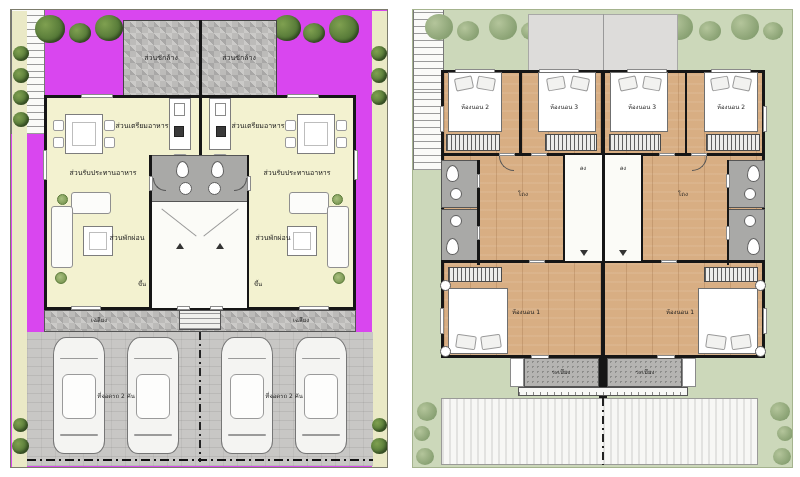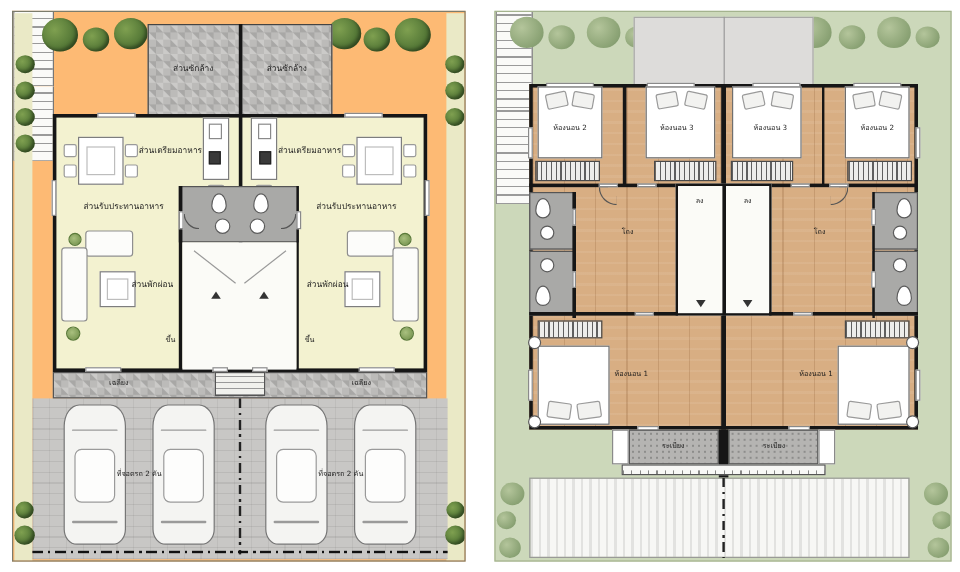--- a/index.html
+++ b/index.html
@@ -69,21 +69,21 @@
   .dashdot-h{position:absolute;height:2px;
     background:repeating-linear-gradient(90deg,#111 0 9px,transparent 9px 13px,#111 13px 15px,transparent 15px 19px);}
   .dashdot-v{position:absolute;width:1.5px;
     background:repeating-linear-gradient(180deg,#222 0 8px,transparent 8px 12px,#222 12px 14px,transparent 14px 18px);}
 </style>
 </head>
 <body>
 
 <div id="canvas">
 
-  <div class="plan" style="left:10px;top:9px;width:378px;height:459px;background:#fdba74;border:1px solid #7c7c6c;box-sizing:border-box;">
+  <div class="plan" style="left:10px;top:9px;width:378px;height:459px;background:#d946ef;border:1px solid #7c7c6c;box-sizing:border-box;">
 
     <div class="a" style="left:1px;top:1px;width:15px;height:456px;background:#eae9c6;"></div>
     <div class="a" style="left:361px;top:1px;width:15px;height:456px;background:#eae9c6;"></div>
 
     <div class="a paving" style="left:16px;top:322px;width:346px;height:134px;"></div>
 
     <div class="tree" style="left:24px;top:5px;width:30px;height:28px;"></div>
     <div class="tree" style="left:58px;top:13px;width:22px;height:20px;"></div>
     <div class="tree" style="left:84px;top:5px;width:28px;height:26px;"></div>
     <div class="tree" style="left:262px;top:5px;width:28px;height:26px;"></div>

